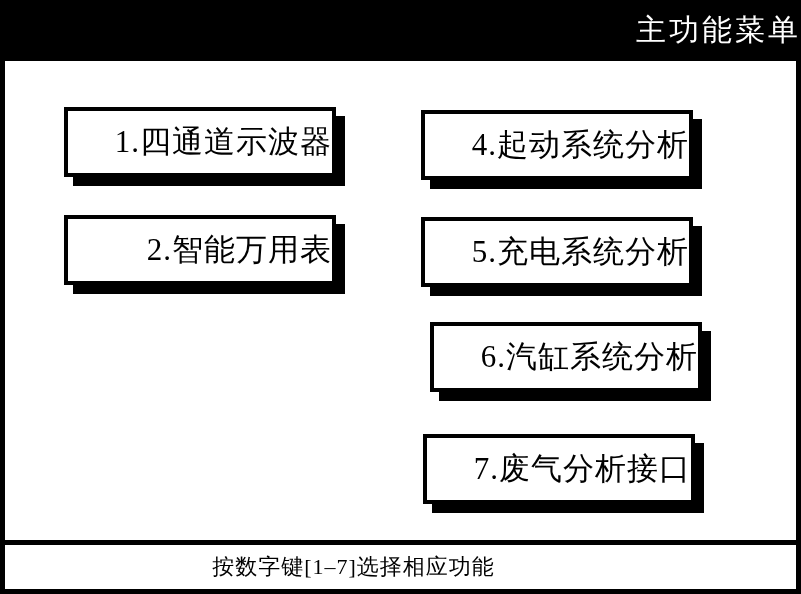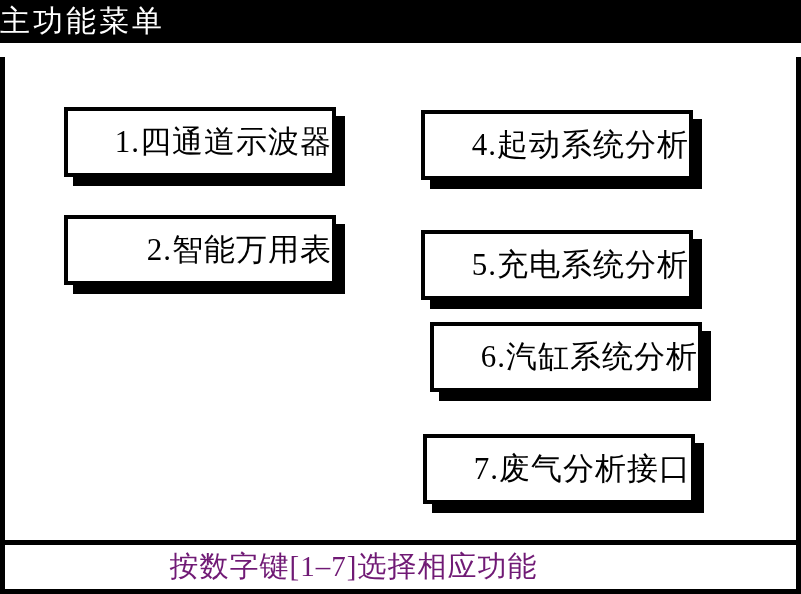--- a/index.html
+++ b/index.html
@@ -11,24 +11,24 @@
   .window {
     position: relative;
     width: 801px; height: 594px;
     background: #ffffff;
     outline: 1px solid #9a9a9a;
     overflow: hidden;
   }
   
   .titlebar {
     position: absolute; top: 0; left: 0; right: 0;
-    height: 43px;
+    height: 61px;
     background: #000000;
     color: #ffffff;
-    display: flex; align-items: center; justify-content: flex-start;
+    display: flex; align-items: center; justify-content: flex-end;
     font-size: 30px;
     letter-spacing: 3px;
   }
   
   .body-frame {
     position: absolute; top: 57px; left: 0; right: 0; bottom: 0;
     border: 5px solid #000000;
     border-top: none;
     pointer-events: none;
   }
@@ -43,36 +43,36 @@
     font-size: 31px;
     letter-spacing: 1px;
     color: #000000;
     cursor: pointer;
     white-space: nowrap;
   }
   .pos-1 { left: 64px;  top: 107px; }
   .pos-2 { left: 64px;  top: 215px; }
   .pos-3 { left: 64px;  top: 326px; }
   .pos-4 { left: 421px; top: 110px; }
-  .pos-5 { left: 421px; top: 217px; margin-top: 13px; }
+  .pos-5 { left: 421px; top: 217px; }
   .pos-6 { left: 421px; top: 322px; margin-left: 9px; }
   .pos-7 { left: 423px; top: 434px; }
   
   .status-separator {
     position: absolute; left: 0; right: 0; top: 540px; height: 5px;
     background: #000000;
   }
   .statusbar {
     position: absolute; left: 5px; right: 5px; top: 545px; bottom: 5px;
     background: #ffffff;
     display: flex; align-items: center; justify-content: center;
     padding-right: 94px; 
-    font-size: 29px;
+    font-size: 22px;
     letter-spacing: 1px;
-    color: #701a75;
+    color: #000000;
   }
 </style>
 </head>
 <body>
 
 <div class="window">
 
   <div class="titlebar">
     <span>主功能菜单</span>
   </div>

